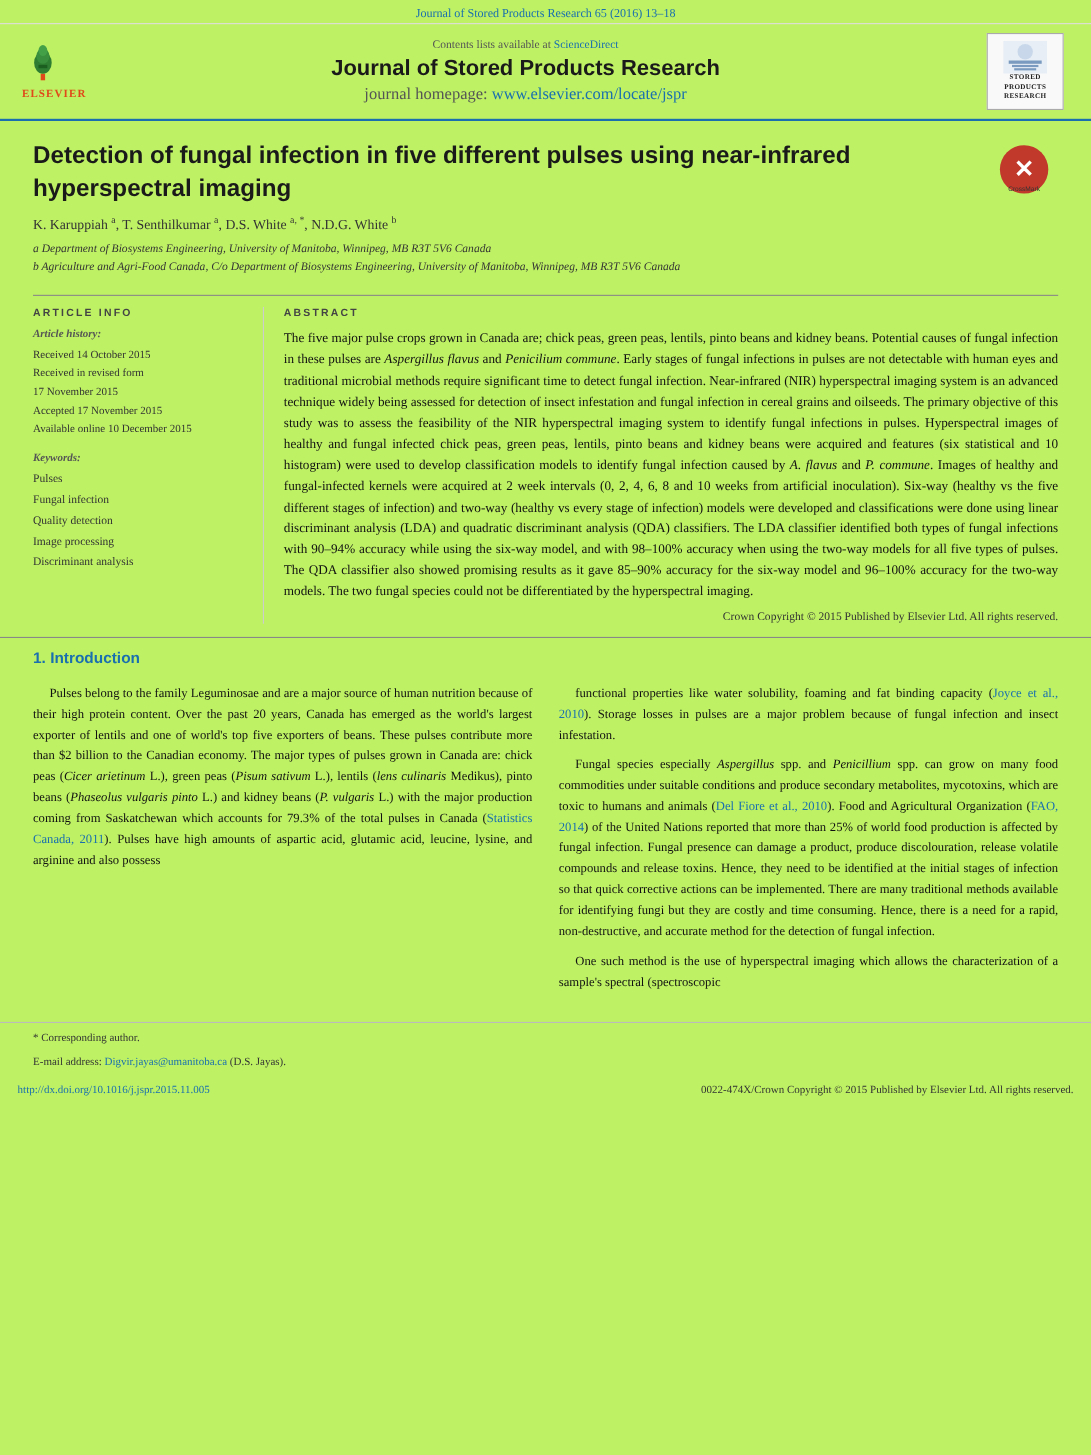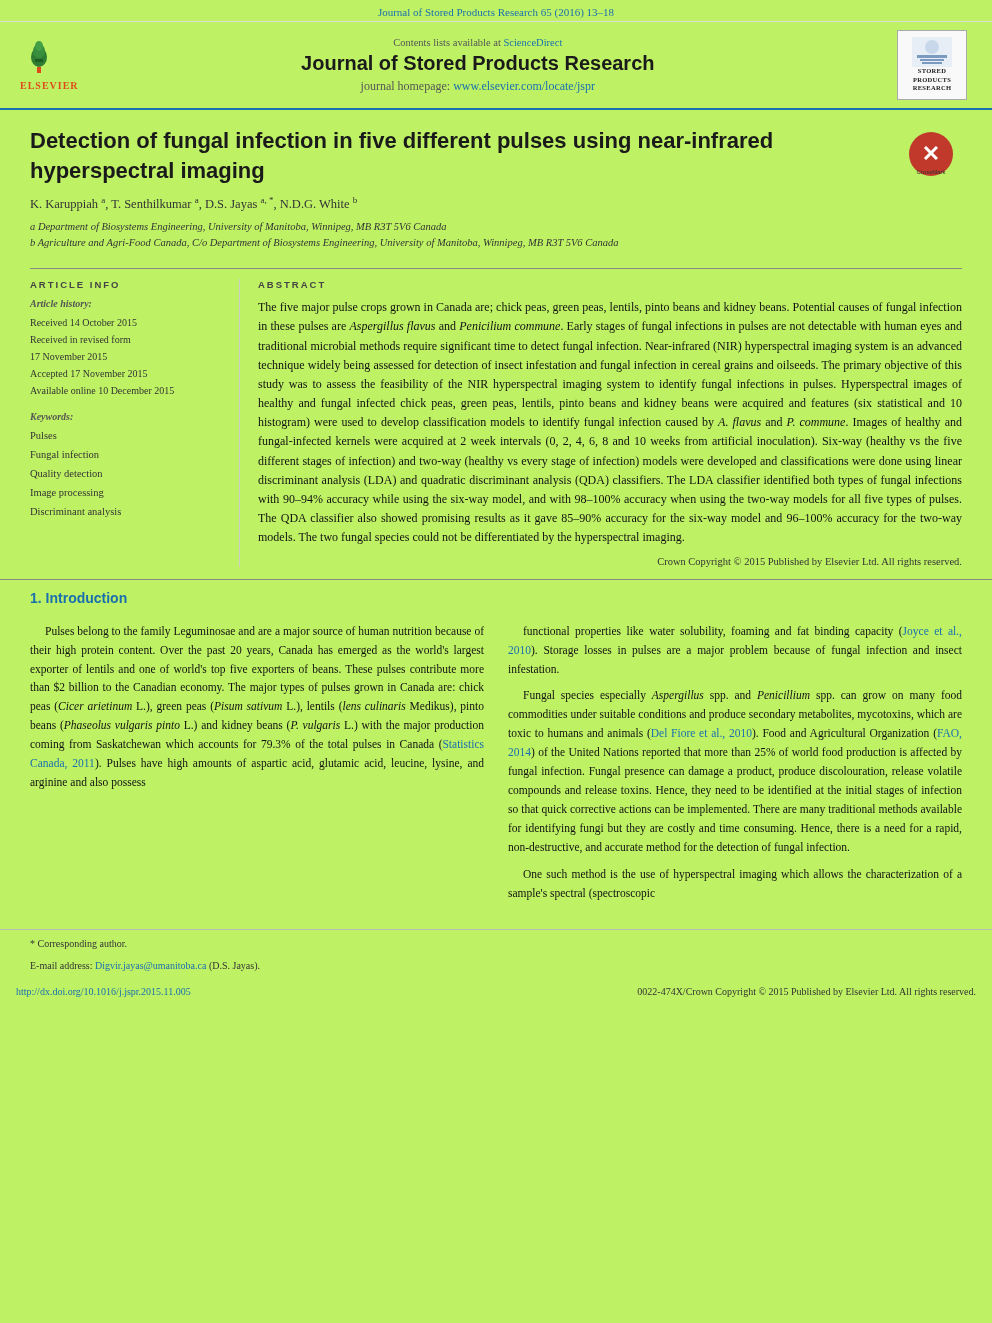--- a/index.html
+++ b/index.html
@@ -53,21 +53,21 @@
       text-decoration: none;
     }
     .journal-title-header {
       font-size: 20px;
       font-weight: bold;
       color: #1a1a1a;
       margin: 4px 0;
       font-family: Arial, sans-serif;
     }
     .journal-homepage-line {
-      font-size: 12px;
+      font-size: 15px;
       color: #555;
       text-align: center;
     }
     .journal-homepage-link {
       color: #1a6faf;
       text-decoration: none;
     }
     .journal-logo-right {
       width: 75px;
       flex-shrink: 0;
@@ -336,21 +336,21 @@
           <text x="24" y="44" font-size="6" text-anchor="middle" fill="#333" font-family="Arial">CrossMark</text>
         </svg>
       </div>
     </div>
 
     <div class="authors-line">
       <span>K. Karuppiah</span>
       <sup class="author-sup">a</sup>,
       <span> T. Senthilkumar</span>
       <sup class="author-sup">a</sup>,
-      <span> D.S. Jayas</span>
+      <span> D.S. White</span>
       <sup class="author-sup">a, *</sup>,
       <span> N.D.G. White</span>
       <sup class="author-sup">b</sup>
     </div>
 
     <div class="affiliation-block">
       <div>a Department of Biosystems Engineering, University of Manitoba, Winnipeg, MB R3T 5V6 Canada</div>
       <div>b Agriculture and Agri-Food Canada, C/o Department of Biosystems Engineering, University of Manitoba, Winnipeg, MB R3T 5V6 Canada</div>
     </div>
 

